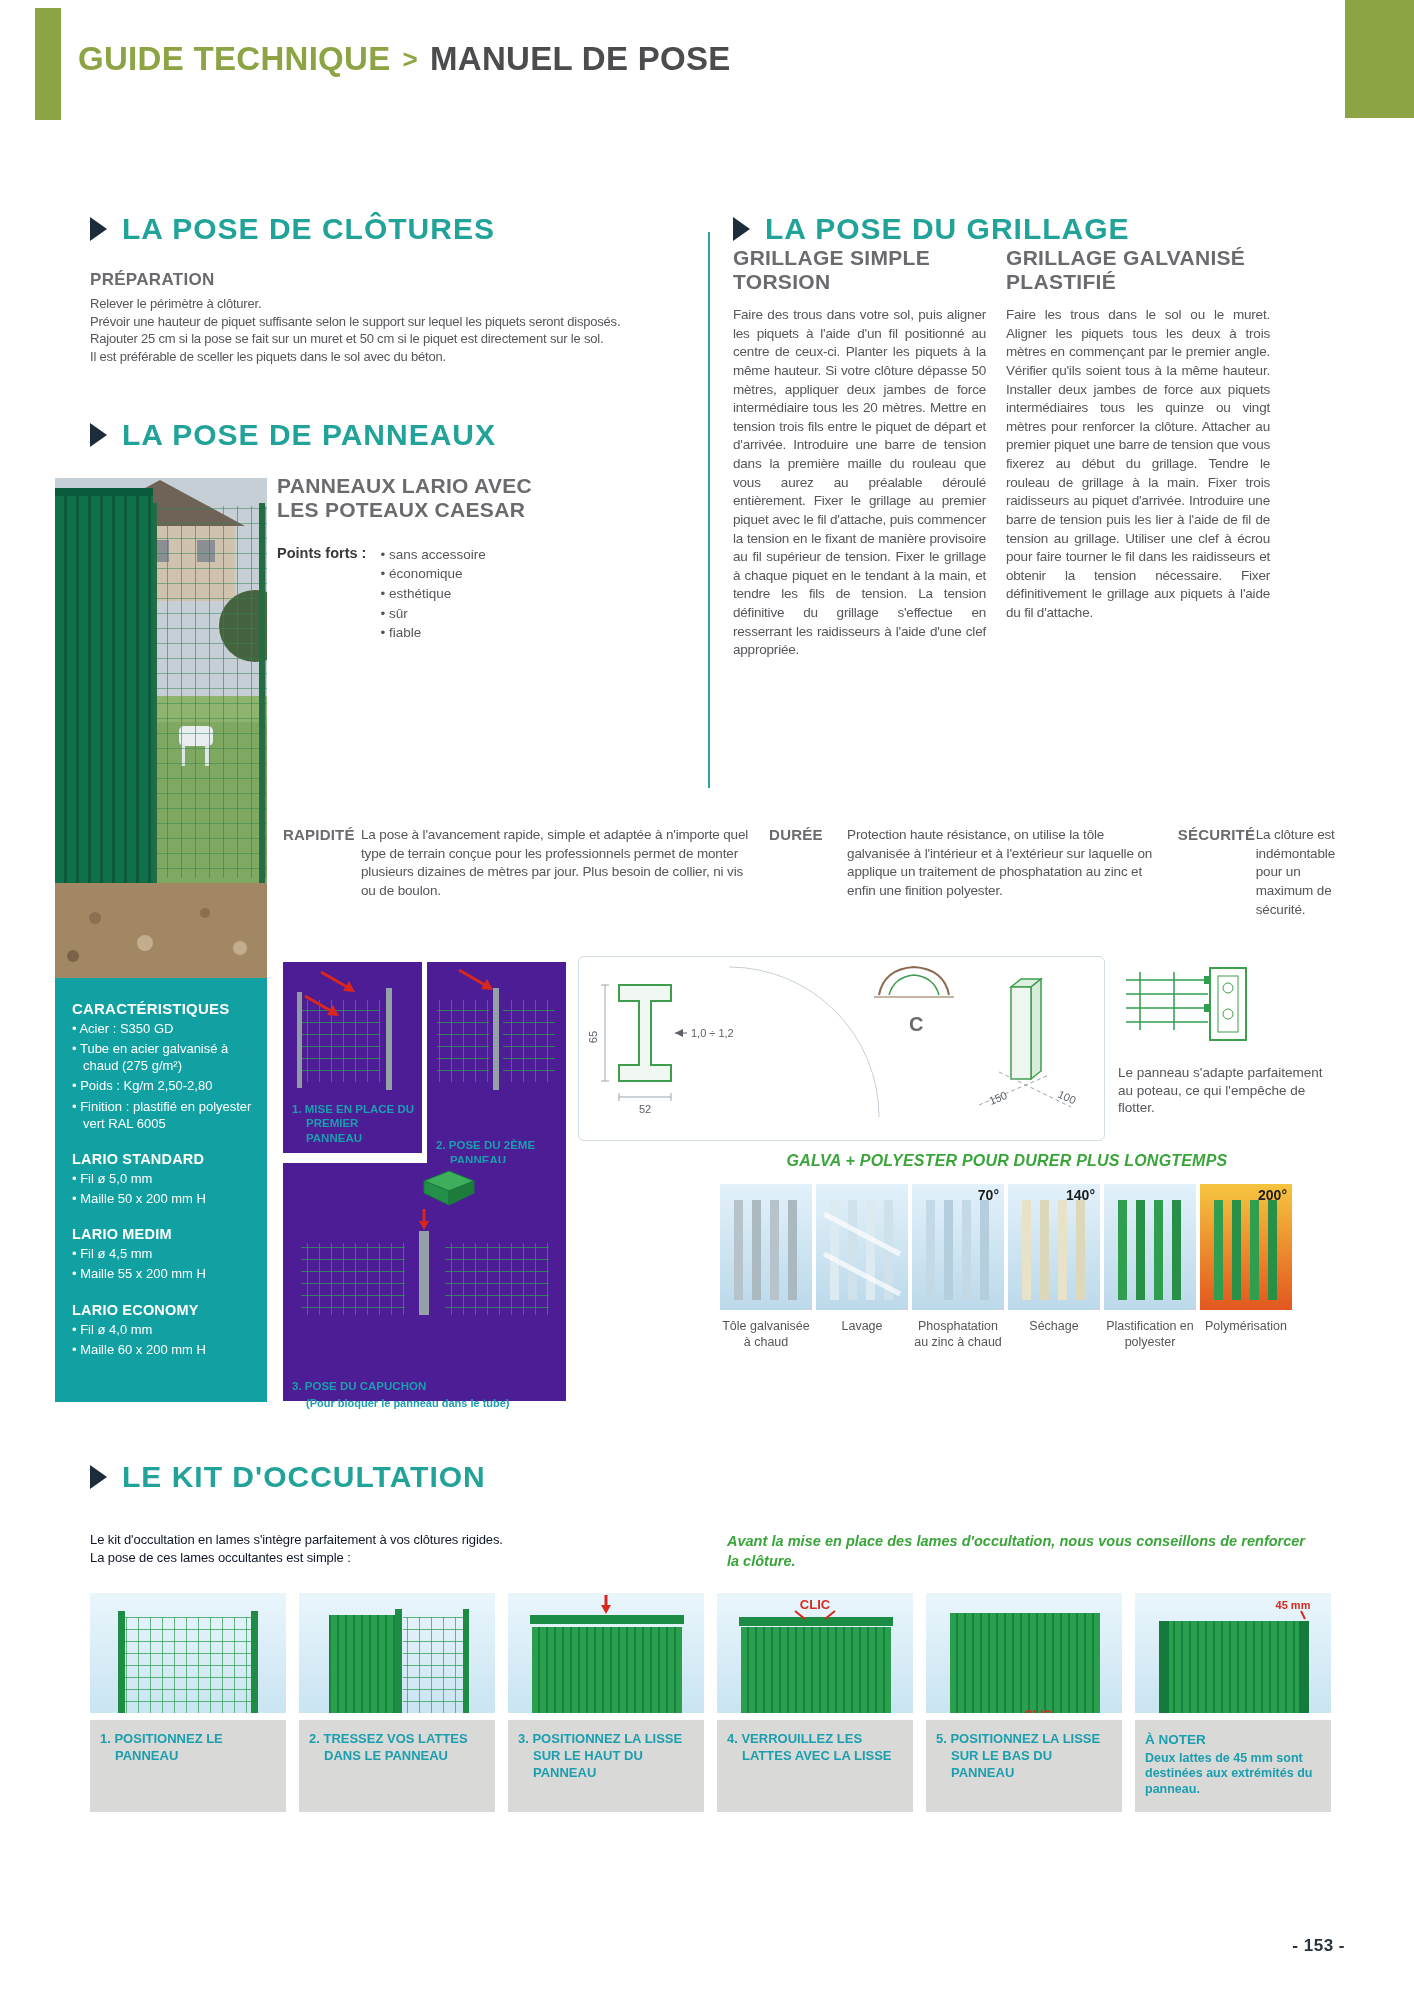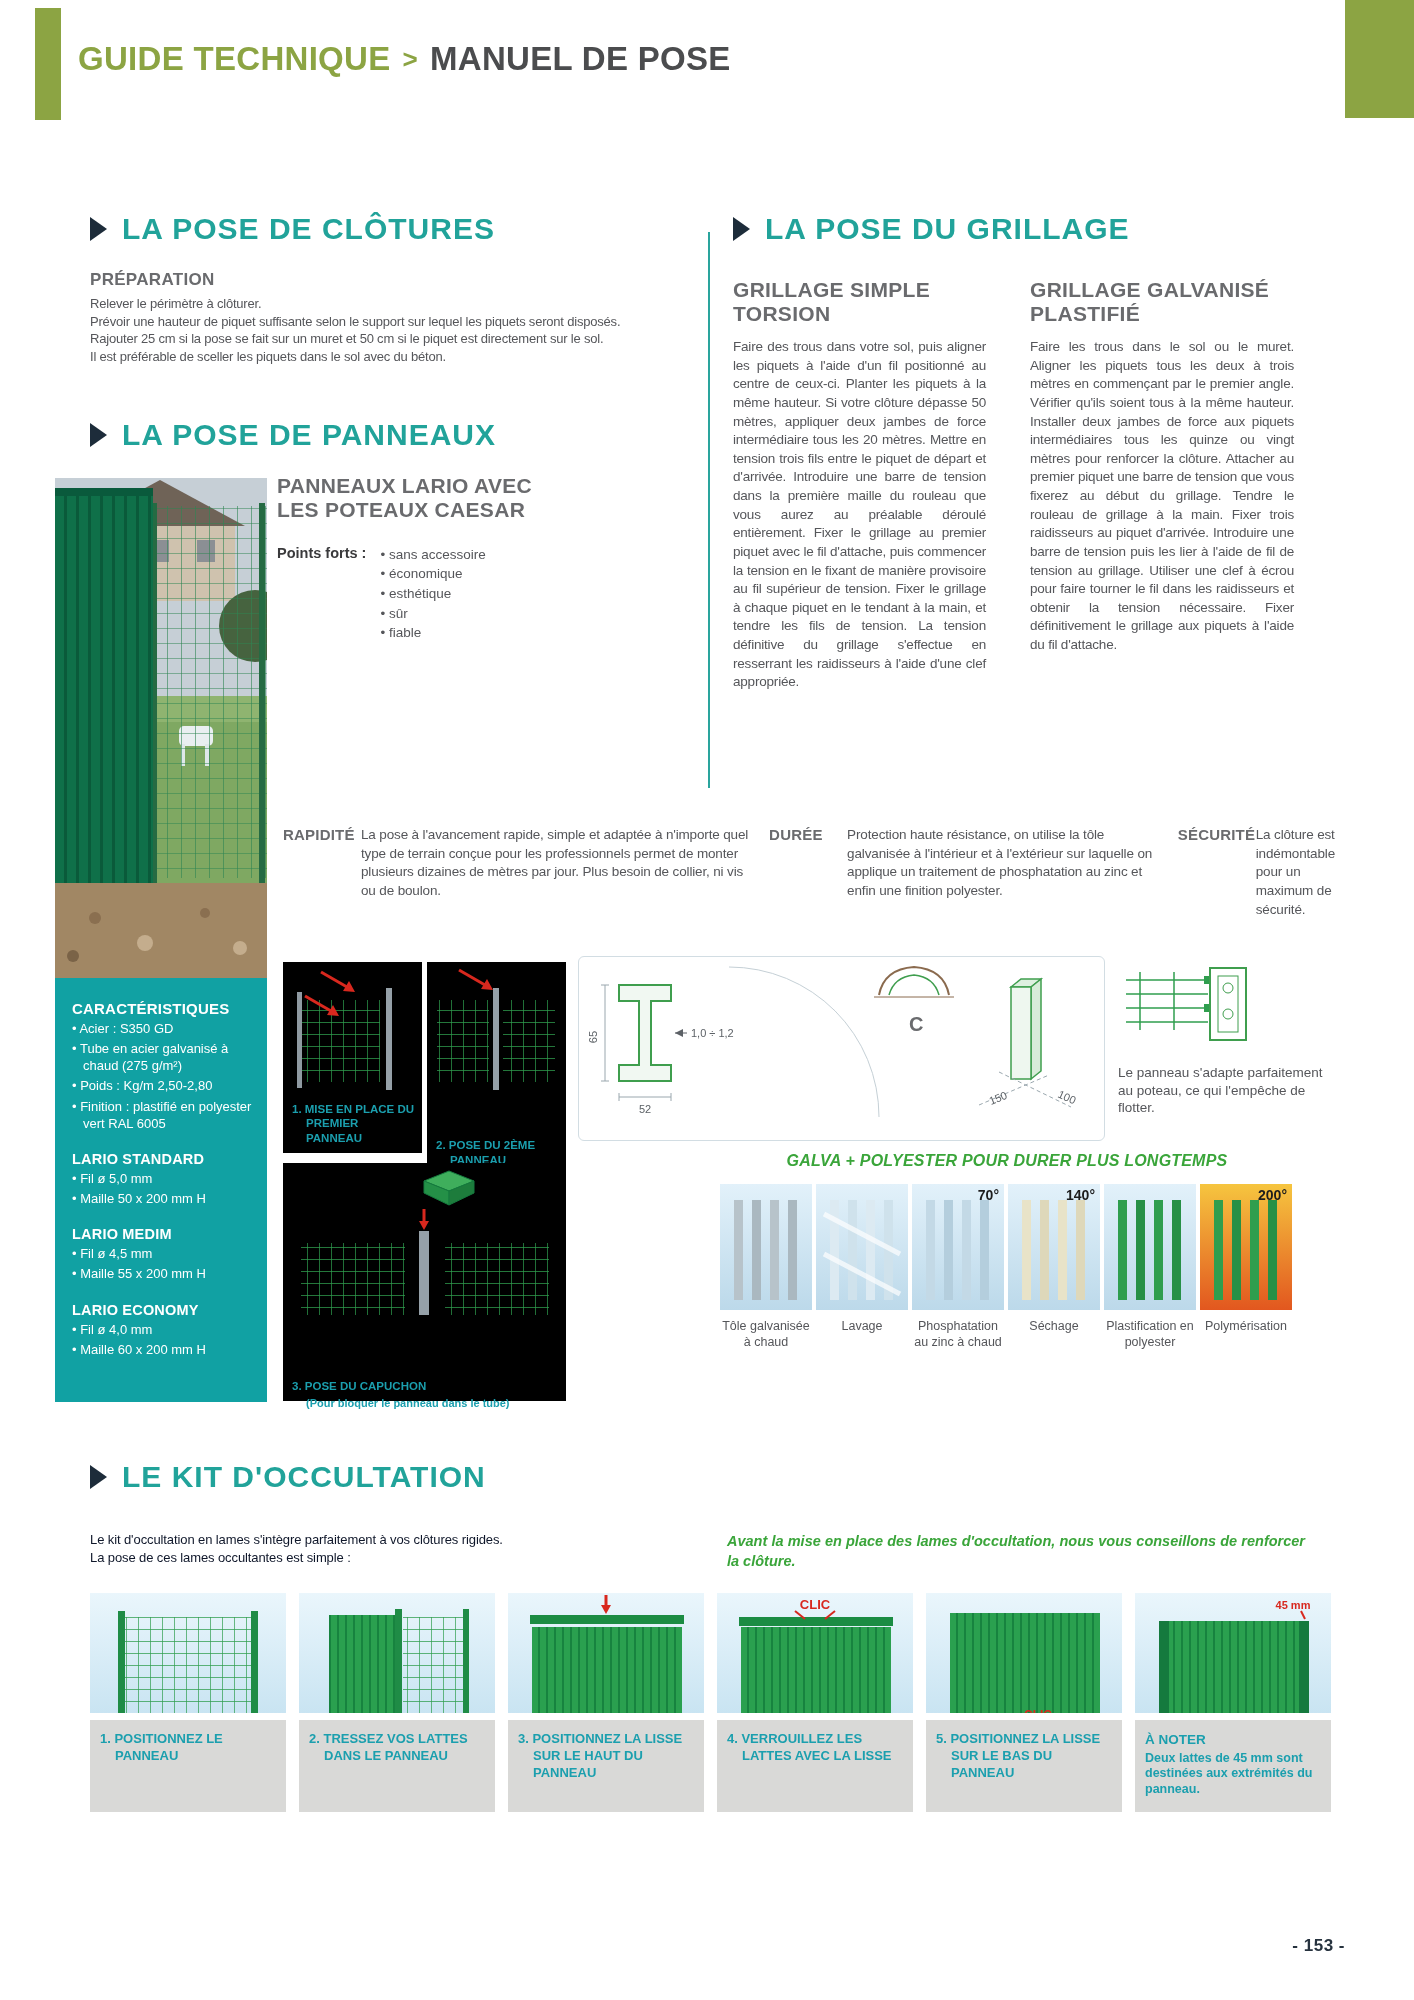--- a/index.html
+++ b/index.html
@@ -22,21 +22,21 @@
 
   .graytitle{color:#6a6b6e;font-weight:bold;letter-spacing:.3px;}
 
   #sec-clotures{left:90px;top:212px;width:640px;}
   .prep-title{margin-top:24px;font-size:17px;}
   .prep-body{margin-top:5px;font-size:13px;line-height:1.35;letter-spacing:-.2px;color:#55565a;}
 
   .divider-v{left:708px;top:232px;width:2px;height:556px;background:#2aa49d;}
 
   #sec-grillage{left:733px;top:212px;width:566px;}
-  .gcols{display:flex;gap:44px;margin-top:32px;}
+  .gcols{display:flex;gap:20px;}
   .gcol1{width:253px;}.gcol2{width:264px;}
   .gcol-title{font-size:21px;line-height:1.12;}
   .gcol-body{margin-top:13px;font-size:13.5px;line-height:1.38;text-align:justify;letter-spacing:-.2px;color:#55565a;}
 
   #sec-panneaux-head{left:90px;top:418px;}
 
   .photo{left:55px;top:478px;width:212px;height:500px;}
   .charbox{left:55px;top:978px;width:212px;height:424px;background:#11a1a3;color:#fff;box-sizing:border-box;padding:22px 15px 0 17px;}
   .charbox .ct{font-size:15px;font-weight:bold;letter-spacing:.2px;}
   .charbox .li{font-size:13px;line-height:1.32;margin-top:3px;padding-left:11px;text-indent:-11px;}
@@ -48,21 +48,21 @@
   .points{display:flex;margin-top:23px;gap:14px;}
   .points-label{font-weight:bold;color:#3a3a3c;font-size:14.5px;white-space:nowrap;}
   .points-list{font-size:13.5px;color:#55565a;line-height:1.45;}
   .points-list div::before{content:"• ";}
 
   .features{left:283px;top:826px;width:1052px;display:flex;gap:9px;}
   .feat{display:flex;}
   .feat-label{width:78px;flex:none;font-weight:bold;color:#6a6b6e;font-size:15px;letter-spacing:.2px;}
   .feat-text{font-size:13.5px;line-height:1.38;letter-spacing:-.15px;color:#55565a;}
 
-  .bluebox{background:#000000;}
+  .bluebox{background:#4c1d95;}
   #diag1{left:283px;top:962px;width:139px;height:191px;}
   #diag2{left:427px;top:962px;width:139px;height:213px;}
   #diag3{left:283px;top:1163px;width:283px;height:238px;}
   .diag-label{position:absolute;left:9px;right:5px;bottom:8px;color:#1b9fae;font-weight:bold;
               font-size:11.5px;line-height:1.25;padding-left:14px;text-indent:-14px;}
   .diag-sub{font-weight:bold;font-size:11px;padding-left:14px;color:#1b9fae;margin-top:1px;}
 
   #techbox{left:578px;top:956px;width:527px;height:185px;background:#fff;border:1px solid #d2dde3;border-radius:6px;box-sizing:border-box;}
   #panelnote{left:1118px;top:956px;width:214px;}
   .panelnote-cap{margin-top:6px;font-size:13.5px;line-height:1.3;color:#55565a;}

